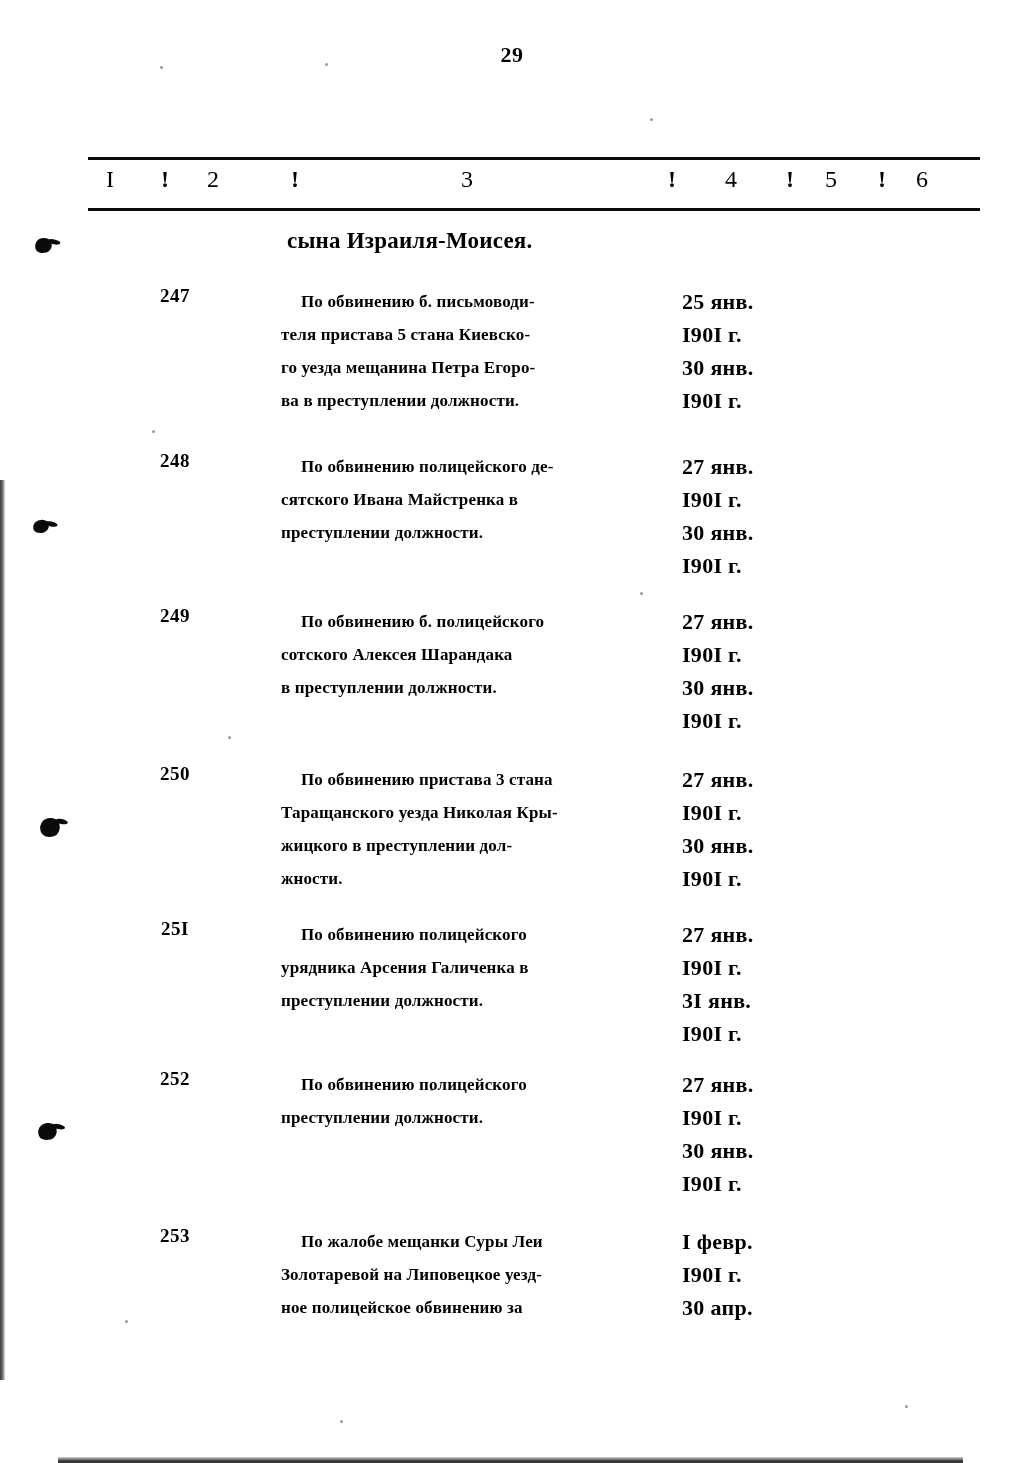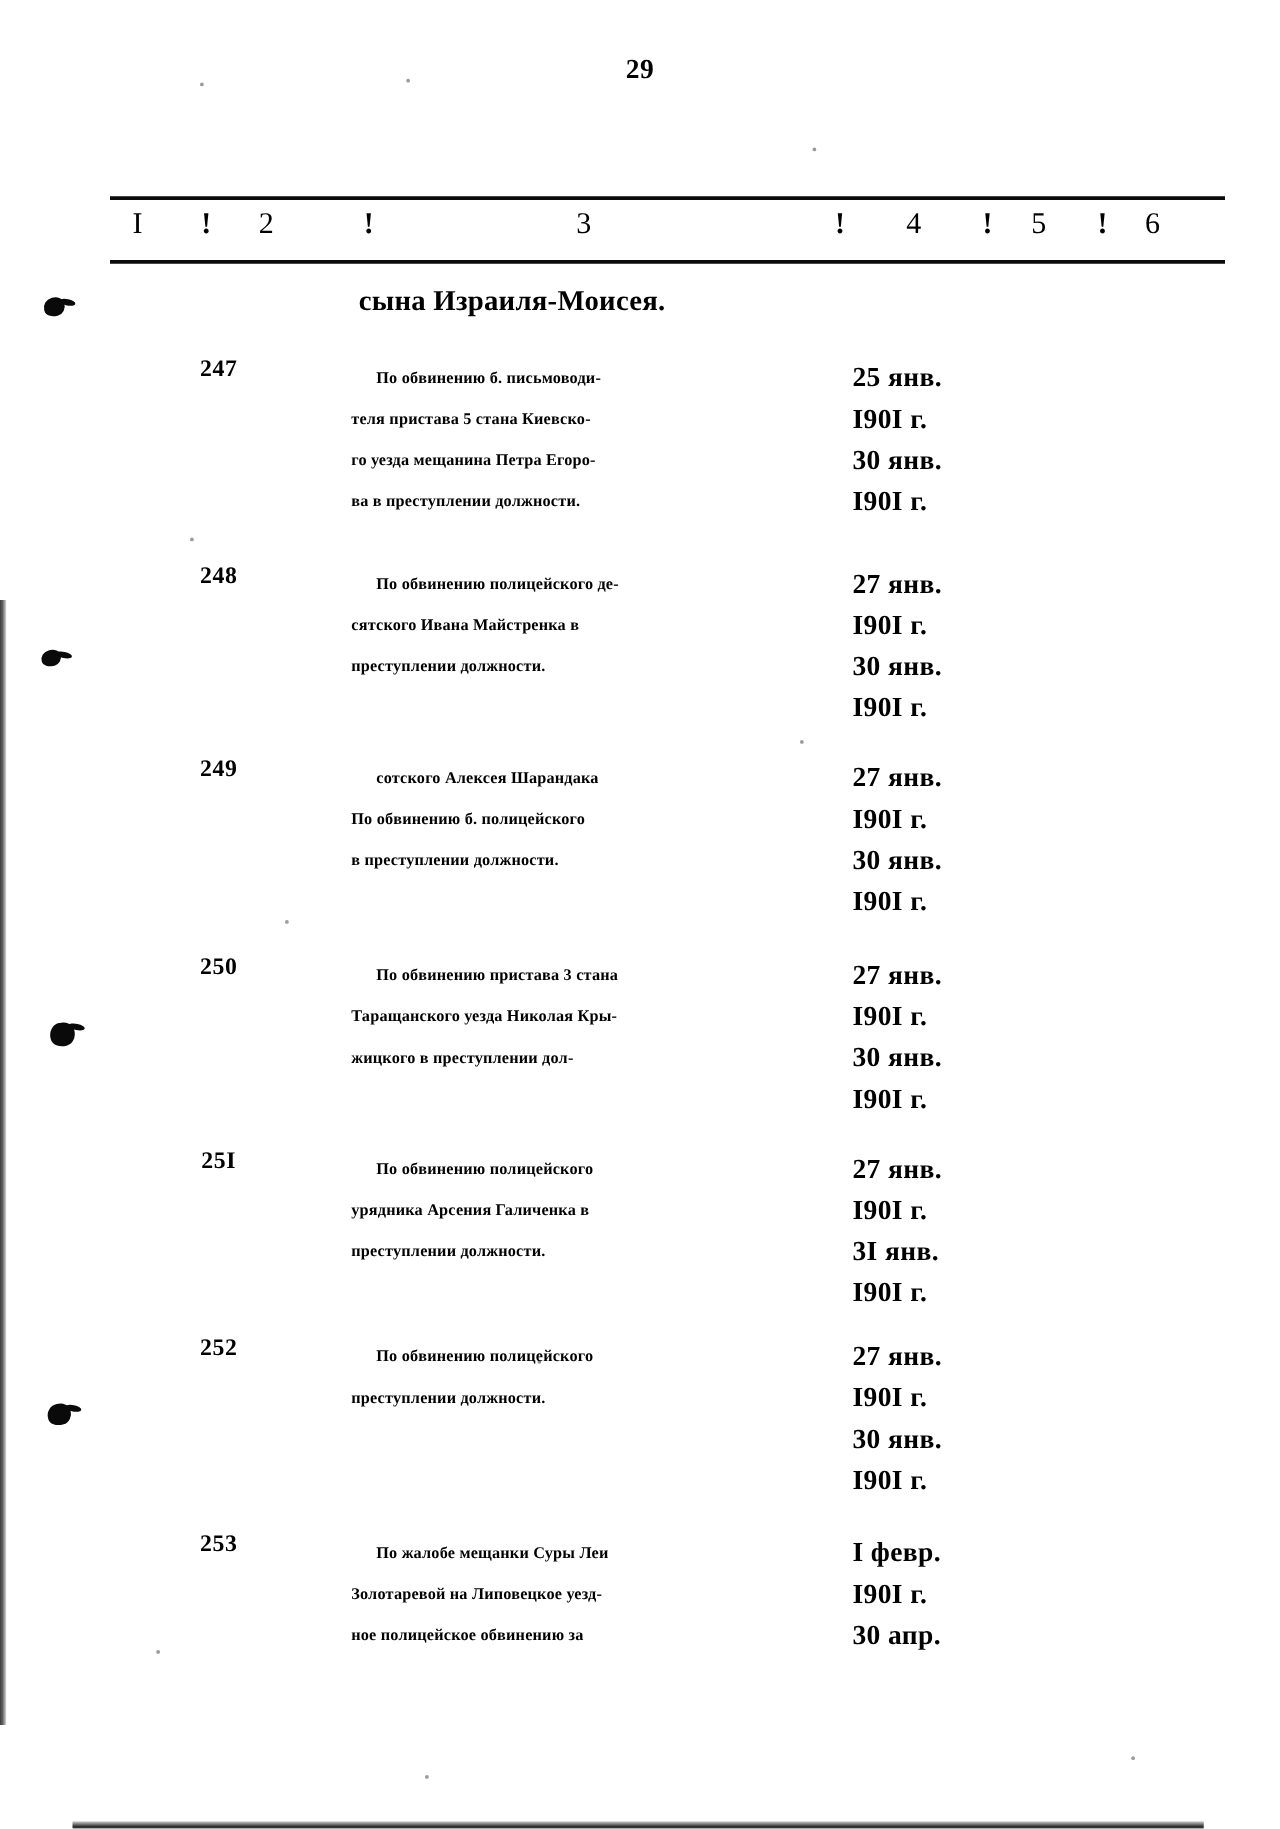--- a/index.html
+++ b/index.html
@@ -129,21 +129,21 @@
     text-align: center;
     font-size: 19px;
     font-weight: 700;
     letter-spacing: .5px;
   }
   .entry .desc {
     position: absolute;
     left: 193px;
     top: 0;
     width: 390px;
-    font-size: 13px;
+    font-size: 17px;
     font-weight: 700;
     line-height: 33px;
     letter-spacing: .15px;
     white-space: nowrap;
   }
   .entry .desc .ln:first-child {
     padding-left: 20px;
   }
   .entry .dates {
     position: absolute;
@@ -229,38 +229,39 @@
       <span class="ln">27 янв.</span>
       <span class="ln">I90I г.</span>
       <span class="ln">30 янв.</span>
       <span class="ln">I90I г.</span>
     </div>
   </div>
 
   <div class="entry" style="top:605px;">
     <div class="num">249</div>
     <div class="desc">
+      <span class="ln">По обвинению б. полицейского</span>
       <span class="ln">сотского Алексея Шарандака</span>
-      <span class="ln">По обвинению б. полицейского</span>
       <span class="ln">в преступлении должности.</span>
     </div>
     <div class="dates">
       <span class="ln">27 янв.</span>
       <span class="ln">I90I г.</span>
       <span class="ln">30 янв.</span>
       <span class="ln">I90I г.</span>
     </div>
   </div>
 
   <div class="entry" style="top:763px;">
     <div class="num">250</div>
     <div class="desc">
       <span class="ln">По обвинению пристава 3 стана</span>
       <span class="ln">Таращанского уезда Николая Кры-</span>
       <span class="ln">жицкого в преступлении дол-</span>
+      <span class="ln">жности.</span>
     </div>
     <div class="dates">
       <span class="ln">27 янв.</span>
       <span class="ln">I90I г.</span>
       <span class="ln">30 янв.</span>
       <span class="ln">I90I г.</span>
     </div>
   </div>
 
   <div class="entry" style="top:918px;">

